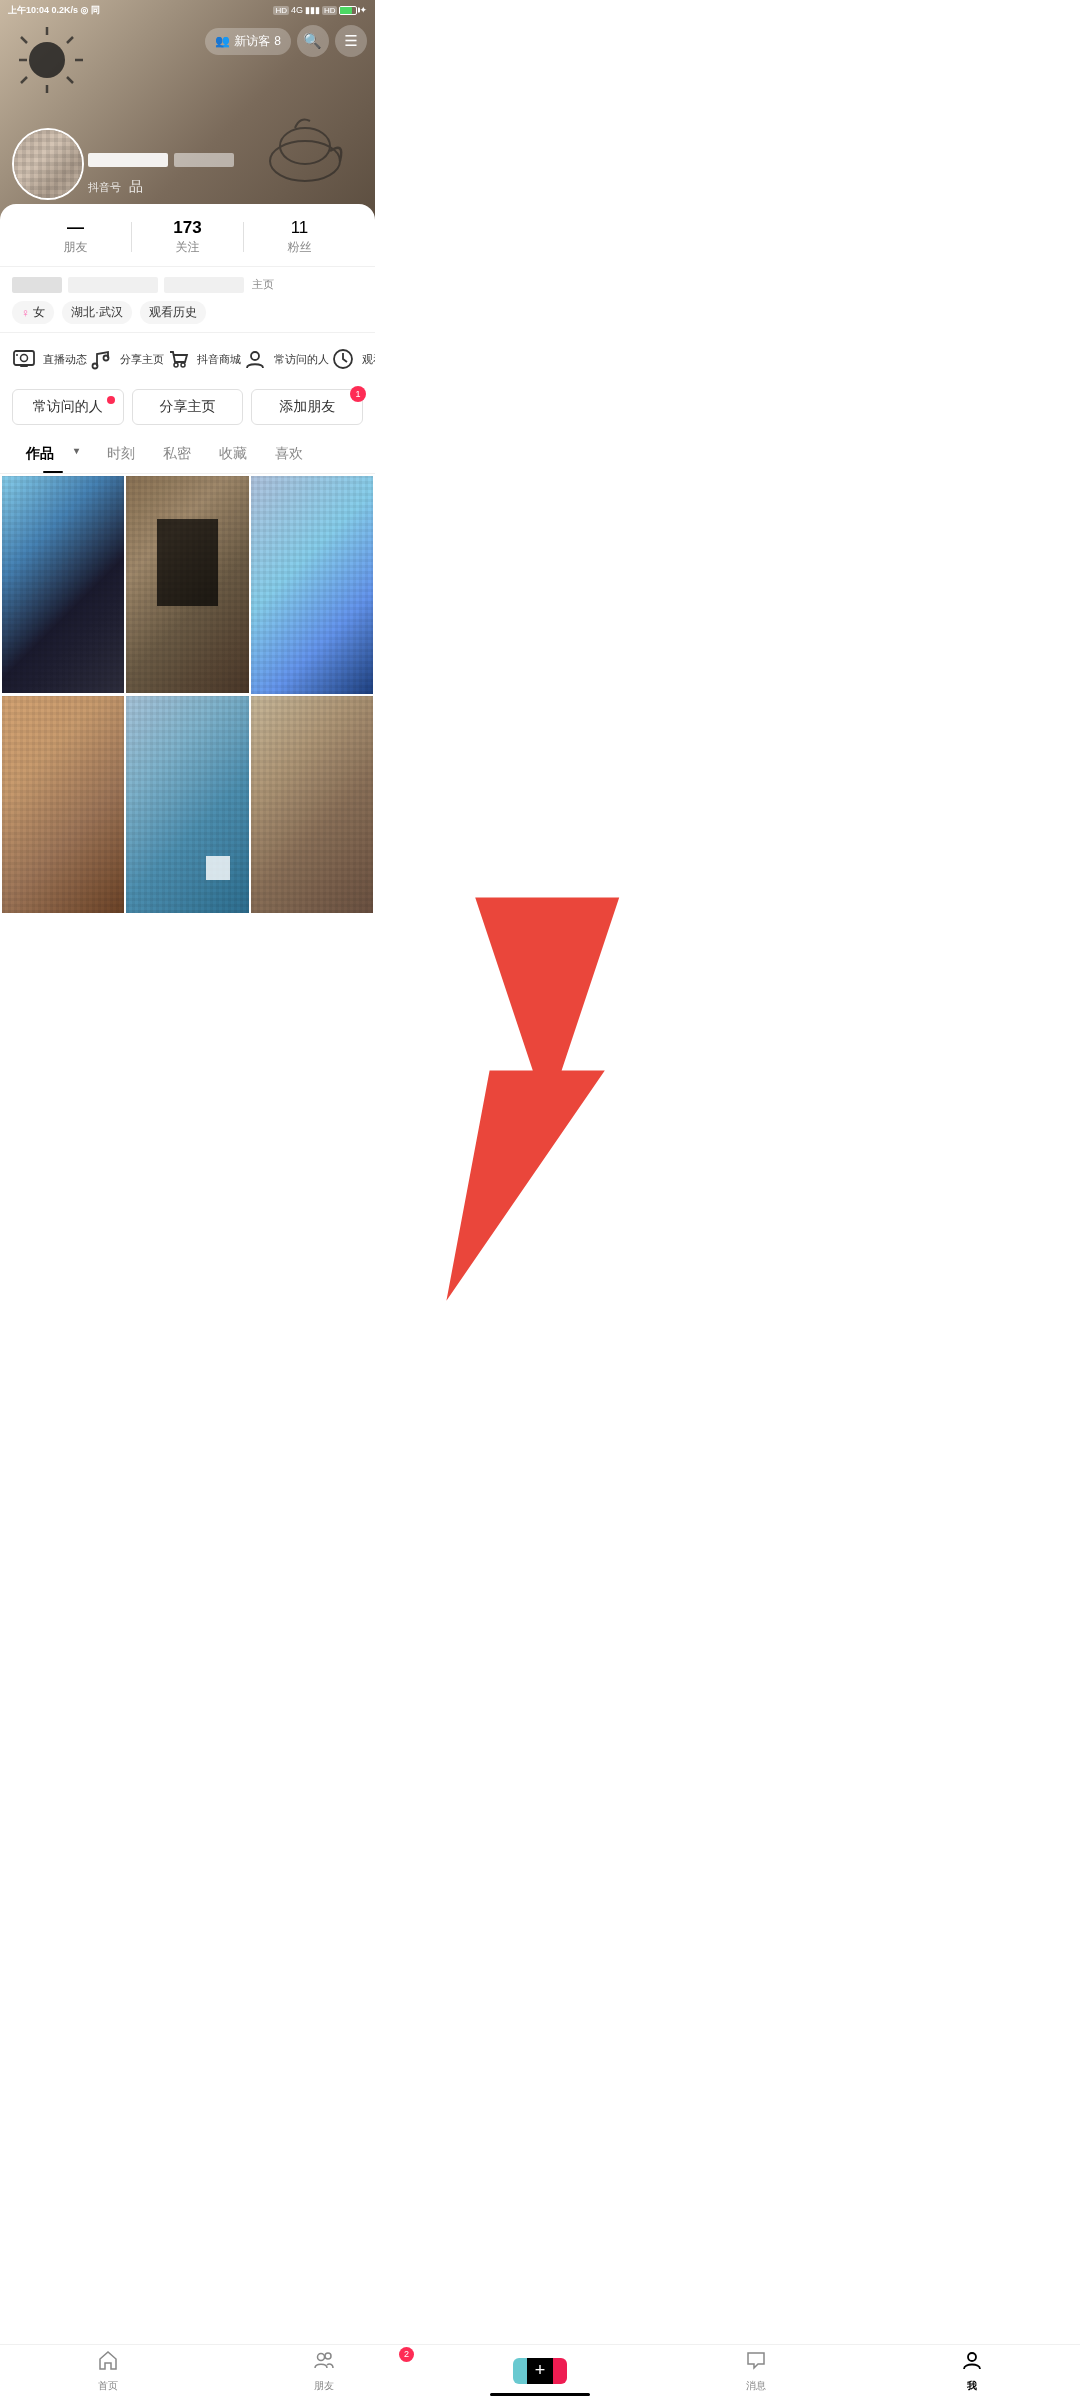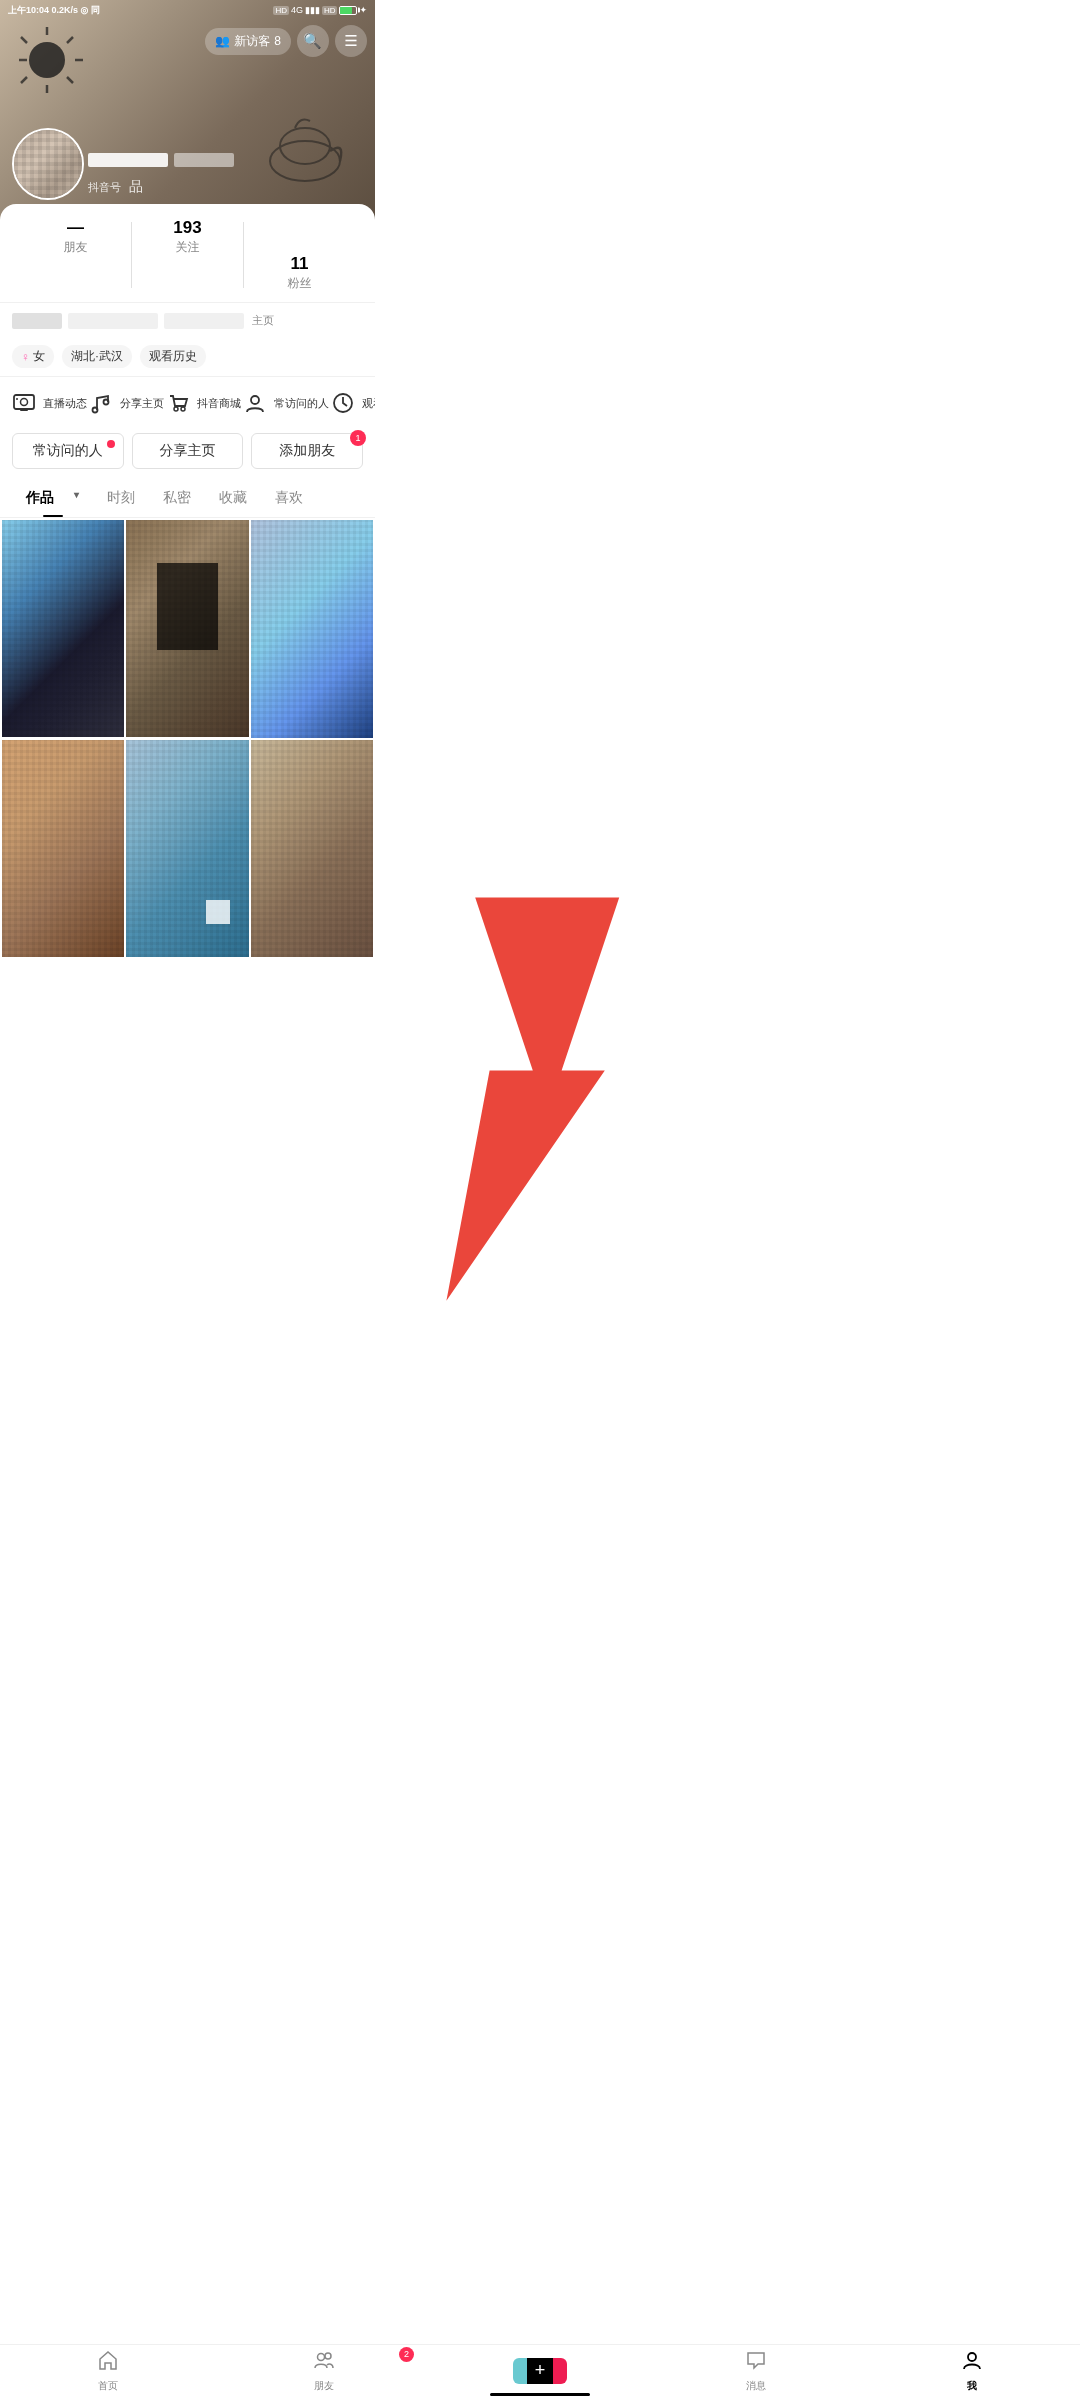--- a/index.html
+++ b/index.html
@@ -206,21 +206,21 @@
       width: 1px;
       background: #e0e0e0;
       margin: 4px 0;
     }
 
     
     .edit-info-row {
       padding: 10px 12px 6px;
       display: flex;
       flex-direction: column;
-      gap: 14px;
+      gap: 6px;
     }
     .badges-row {
       display: flex;
       gap: 8px;
       flex-wrap: wrap;
       margin-bottom: 2px;
     }
     .badge-tag {
       display: flex;
       align-items: center;
@@ -571,26 +571,26 @@
 
   <div class="white-card">
 
     <div class="stats-row">
       <div class="stat-item">
         <div class="stat-number">—</div>
         <div class="stat-label">朋友</div>
       </div>
       <div class="stat-divider"></div>
       <div class="stat-item">
-        <div class="stat-number" style="font-weight:900;">193</div>
+        <div class="stat-number" style="font-weight:900;">173</div>
         <div class="stat-label">关注</div>
       </div>
       <div class="stat-divider"></div>
       <div class="stat-item">
-        <div class="stat-number" style="font-weight:700;margin-top:36px;">11</div>
+        <div class="stat-number" style="font-weight:400;">11</div>
         <div class="stat-label">粉丝</div>
       </div>
     </div>
 
     <div class="edit-info-row">
       <div class="badges-row">
         <div style="display:flex;gap:6px;align-items:center;">
           <div style="width:50px;height:16px;background:#e0e0e0;border-radius:2px;"></div>
           <div style="width:90px;height:16px;background:#f0f0f0;border-radius:2px;"></div>
           <div style="width:80px;height:16px;background:#f0f0f0;border-radius:2px;"></div>

